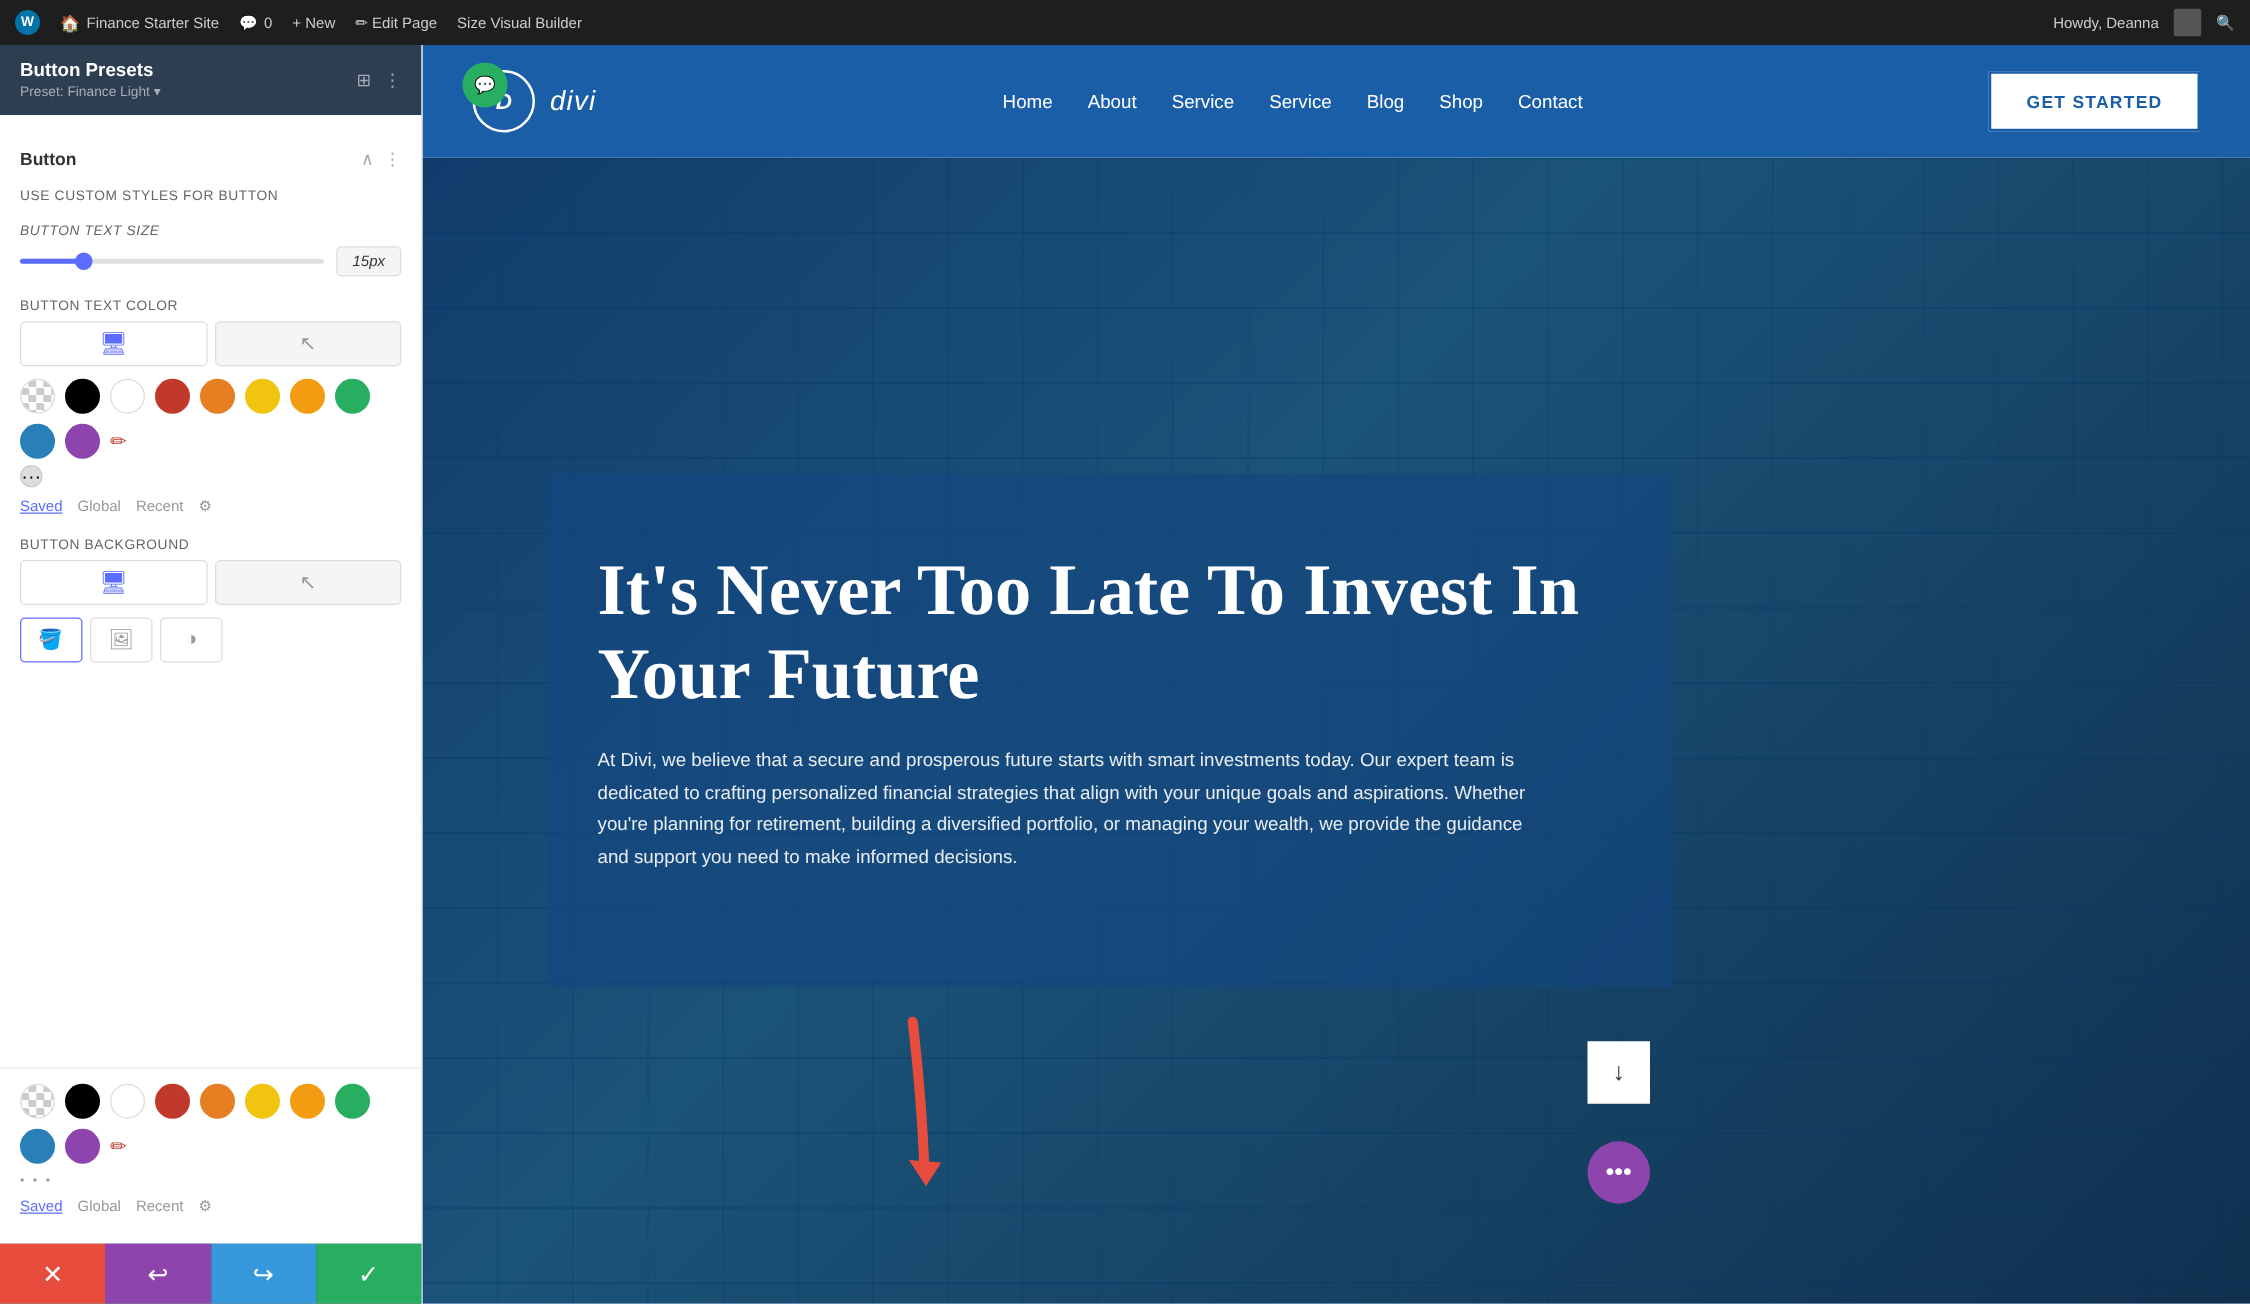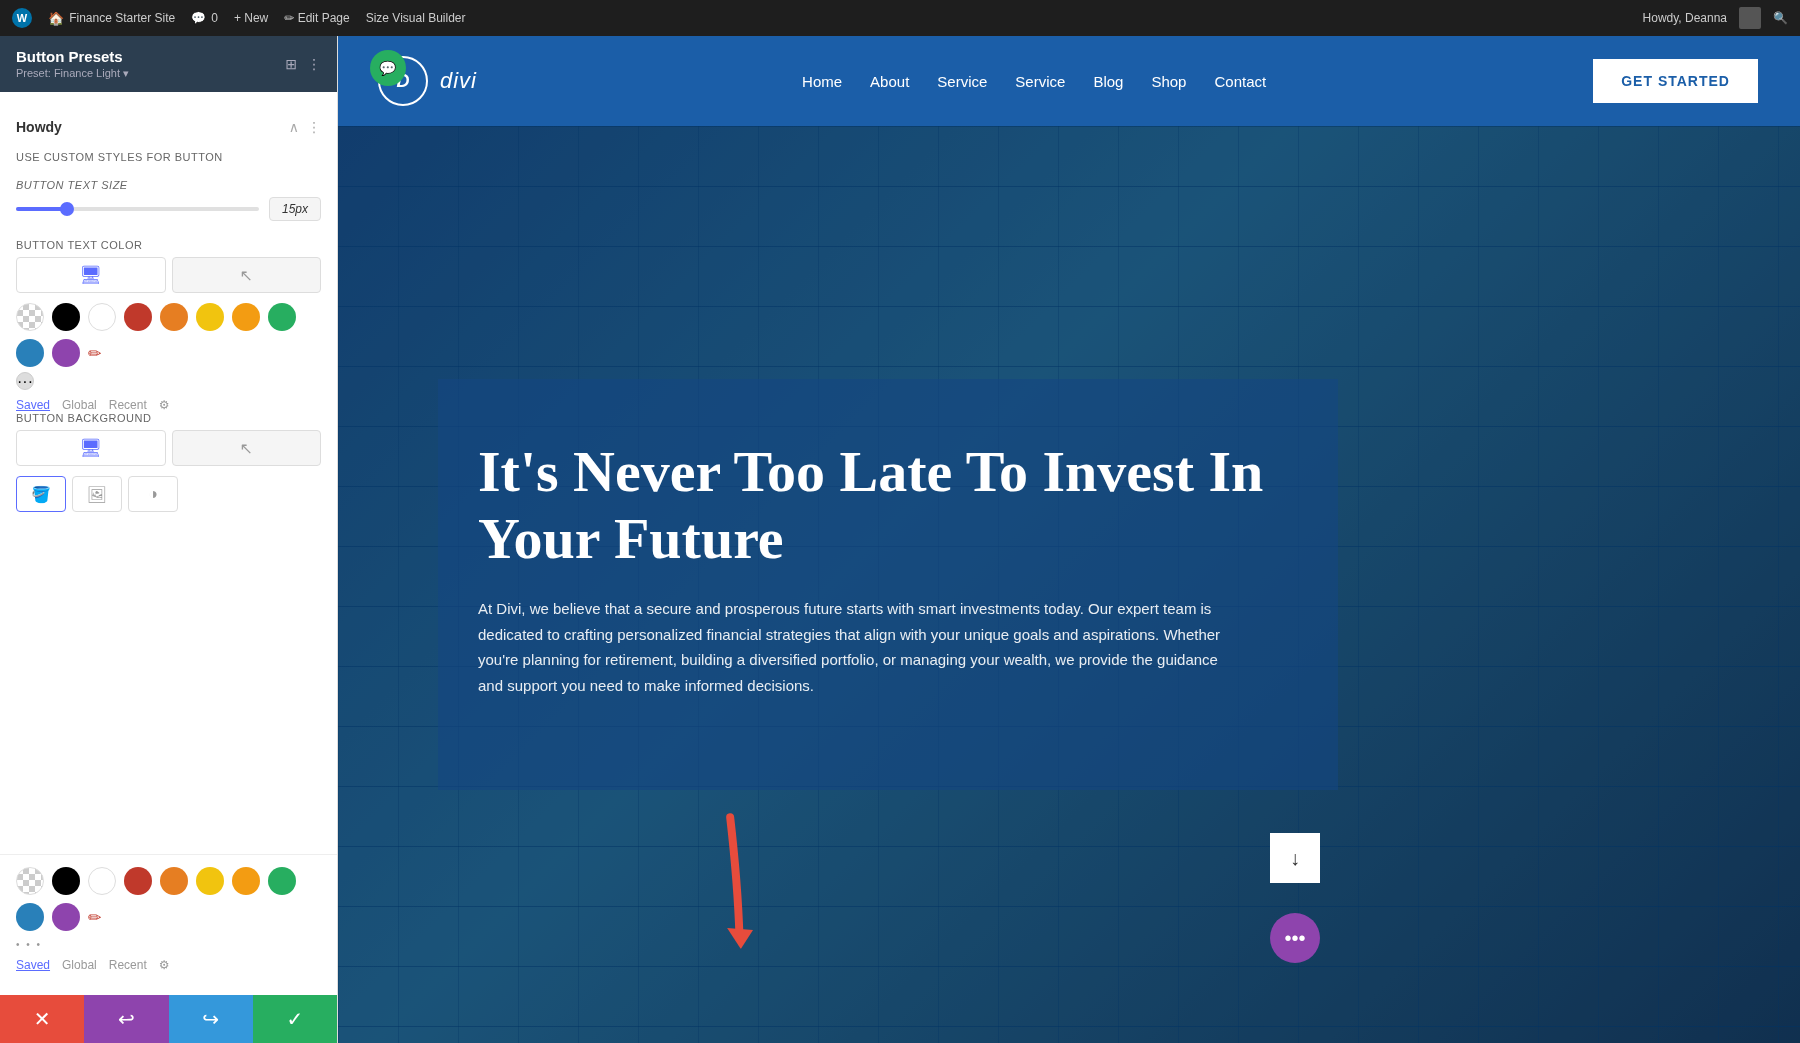--- a/index.html
+++ b/index.html
@@ -213,20 +213,21 @@
       border-radius: 4px;
       padding: 4px 8px;
       font-size: 12px;
       color: #333;
       width: 52px;
       text-align: center;
     }
 
     
     .color-section {
+      margin-bottom: 18px;
     }
     .color-boxes {
       display: flex;
       gap: 6px;
       margin-bottom: 10px;
     }
     .color-box {
       flex: 1;
       height: 36px;
       border-radius: 4px;
@@ -538,21 +539,21 @@
       <div class="panel-header-icons">
         <span class="panel-icon">⊞</span>
         <span class="panel-icon">⋮</span>
       </div>
     </div>
 
 
     <div class="panel-body">
 
       <div class="section-header">
-        <span class="section-title">Howdy</span>
+        <span class="section-title">Button</span>
         <div class="section-icons">
           <span style="color:#aaa; font-size:14px;">∧</span>
           <span style="color:#aaa; font-size:14px;">⋮</span>
         </div>
       </div>
 
       <div style="margin-bottom: 16px;">
         <div class="field-label">Use Custom Styles For Button</div>
       </div>
 

